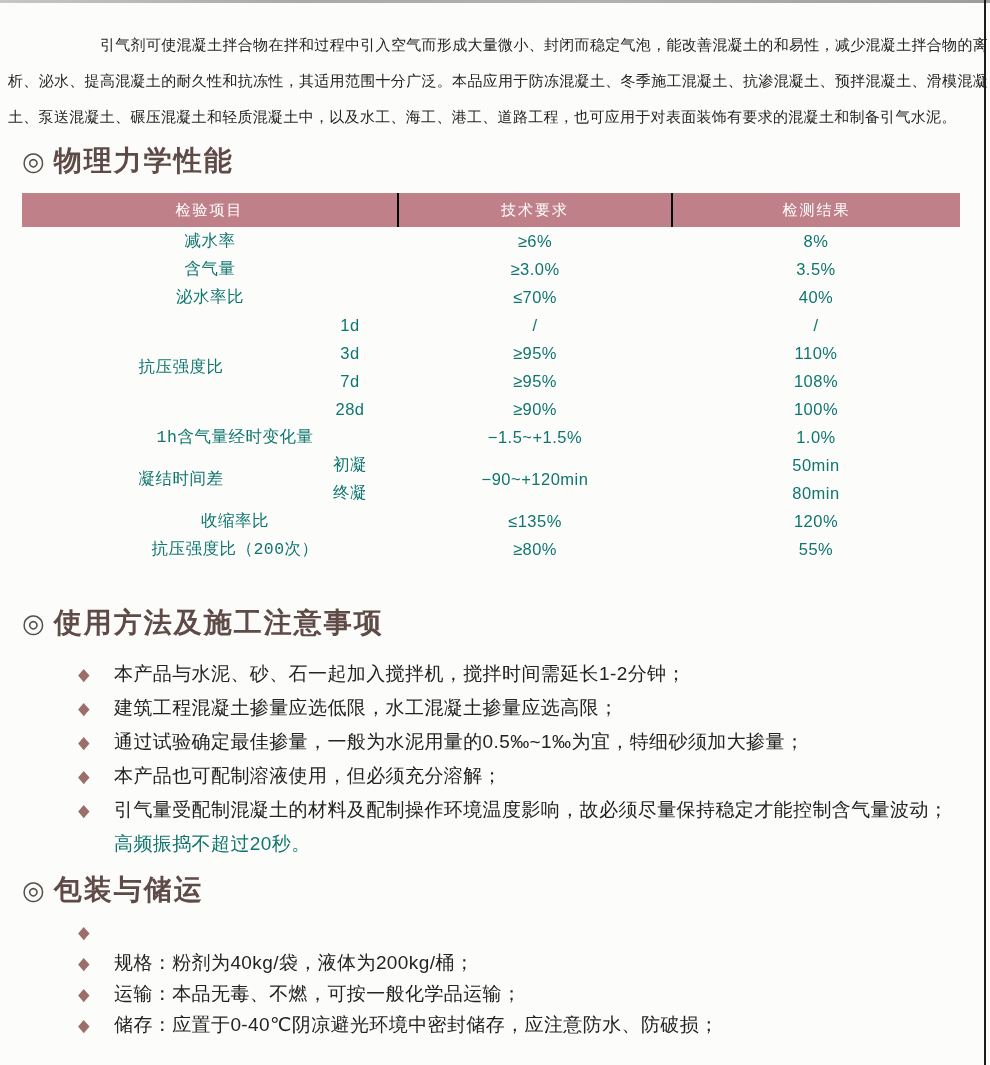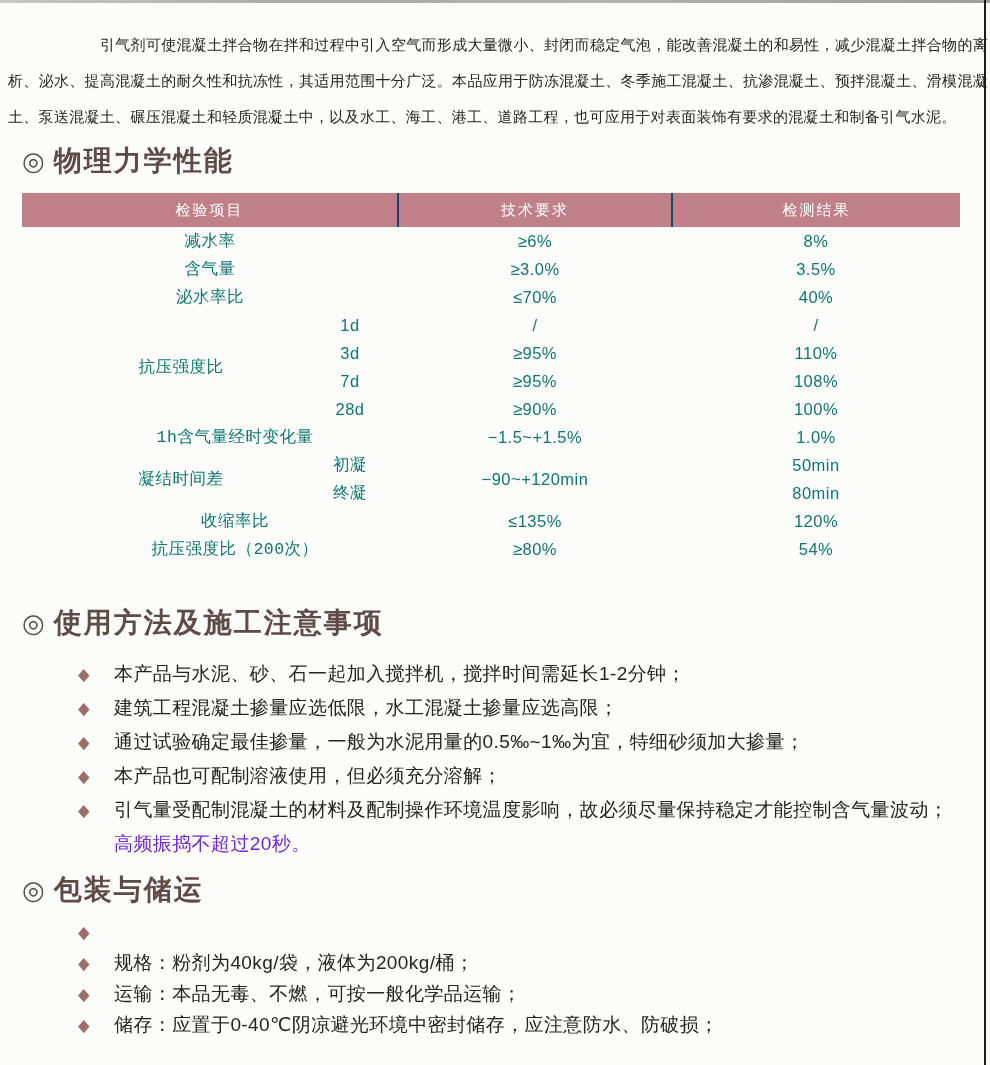--- a/index.html
+++ b/index.html
@@ -61,21 +61,21 @@
   .ptable col.c2{width:274px;}
   .ptable col.c3{width:288px;}
   .ptable th{
     background:var(--header_pink);
     color:#fff;
     font-weight:400;
     font-size:15px;
     height:34px;
     letter-spacing:2px;
   }
-  .ptable th + th{border-left:2px solid #0c4a6e;}
+  .ptable th + th{border-left:2px solid #000000;}
   .ptable td{
     height:28px;
     text-align:center;
     font-size:16.5px;
     color:#0f766e;
     letter-spacing:.5px;
   }
   .ptable td.group-label{padding-left:38px;font-family:Liberation Mono, monospace;}
   .ptable tr.shift td.item-cell{padding-left:50px;font-family:Liberation Mono, monospace;}
 
@@ -95,21 +95,21 @@
   .bullet-item .diamond{
     flex:0 0 36px;
     color:var(--bullet_mauve);
     font-size:15px;
     line-height:inherit;
     transform:scaleY(1.15);
     transform-origin:center;
   }
   .cont-line{
     margin:4px 0 0 114px;
-    font-size:19px;line-height:25px;letter-spacing:.4px;color:#6d28d9;
+    font-size:19px;line-height:25px;letter-spacing:.4px;color:#0f766e;
   }
 </style>
 </head>
 <body>
 
 <div class="top-edge"></div>
 <div class="right-edge"></div>
 
 <p class="intro">引气剂可使混凝土拌合物在拌和过程中引入空气而形成大量微小、封闭而稳定气泡，能改善混凝土的和易性，减少混凝土拌合物的离析、泌水、提高混凝土的耐久性和抗冻性，其适用范围十分广泛。本品应用于防冻混凝土、冬季施工混凝土、抗渗混凝土、预拌混凝土、滑模混凝土、泵送混凝土、碾压混凝土和轻质混凝土中，以及水工、海工、港工、道路工程，也可应用于对表面装饰有要求的混凝土和制备引气水泥。</p>
 
@@ -183,21 +183,21 @@
     <td>80min</td>
   </tr>
   <tr class="shift">
     <td colspan="2" class="item-cell">收缩率比</td>
     <td>≤135%</td>
     <td>120%</td>
   </tr>
   <tr class="shift">
     <td colspan="2" class="item-cell">抗压强度比（200次）</td>
     <td>≥80%</td>
-    <td>54%</td>
+    <td>55%</td>
   </tr>
 </tbody>
   </table>
 
 <div class="section-title st-usage">
   <span class="marker">◎</span>
   <span>使用方法及施工注意事项</span>
 </div>
 
 <div class="bullet-list usage-list">

